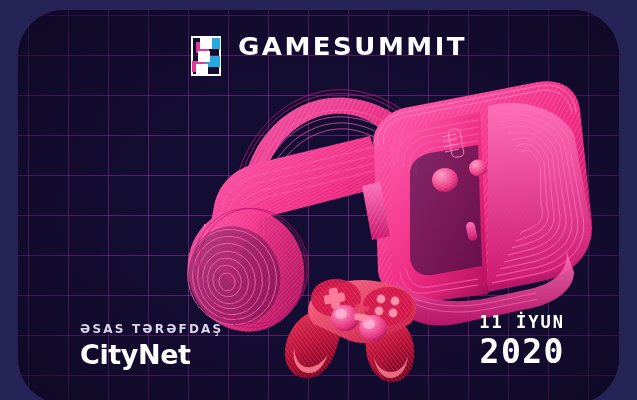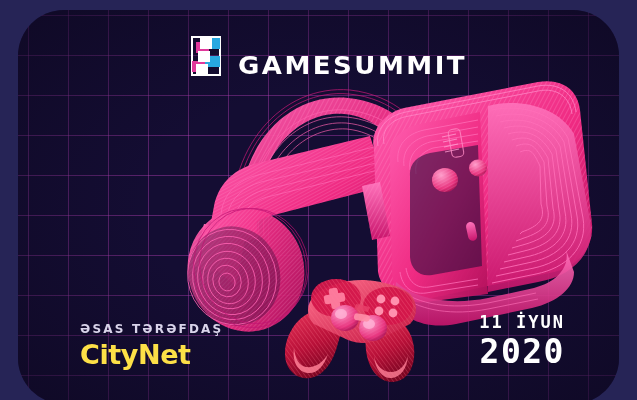--- a/index.html
+++ b/index.html
@@ -17,21 +17,21 @@
         background-image:
           linear-gradient(to right, rgba(186,62,186,.42) 1px, transparent 1px),
           linear-gradient(to bottom, rgba(186,62,186,.42) 1px, transparent 1px);
         background-size:40px 40px;
         background-position:10px 5px;}
   #vignette{position:absolute;inset:0;
         background:radial-gradient(ellipse at 50% 50%, rgba(20,13,51,0) 40%, rgba(14,8,34,.75) 100%);}
 
   
   #logo-lockup{position:absolute;left:0;right:0;top:24px;
-               display:flex;align-items:flex-end;justify-content:center;gap:14px;z-index:6;margin-left:10px;}
+               display:flex;align-items:flex-start;justify-content:center;gap:14px;z-index:6;margin-left:10px;}
   #logo-mark{position:relative;width:36px;height:44px;flex:0 0 auto;}
   #logo-mark .frame{position:absolute;left:3px;top:2px;width:30px;height:40px;
                     border:2.5px solid #ffffff;box-sizing:border-box;}
   #logo-mark i{position:absolute;display:block;}
   #logo-mark .cy1{left:17px;top:4px;width:15px;height:11px;background:#27a8e0;}
   #logo-mark .cy2{left:17px;top:22px;width:15px;height:11px;background:#27a8e0;}
   #logo-mark .mg1{left:8px;top:8px;width:13px;height:11px;background:#e0399b;}
   #logo-mark .mg2{left:4px;top:27px;width:13px;height:11px;background:#e0399b;}
   #logo-mark .wh1{left:12px;top:4px;width:12px;height:11px;background:#ffffff;}
   #logo-mark .wh2{left:10px;top:17px;width:12px;height:11px;background:#ffffff;}
@@ -40,21 +40,21 @@
             font-family:"DejaVu Sans", sans-serif;line-height:1;
             transform:scaleX(1.04);transform-origin:left center;}
 
   
   #artwork{position:absolute;left:0;top:0;width:637px;height:400px;z-index:4;}
 
   
   #sponsor{position:absolute;left:62px;bottom:36px;z-index:7;}
   #sponsor-kicker{color:#d9d4ea;font-size:12px;font-weight:bold;letter-spacing:2.2px;
                   font-family:"DejaVu Sans", sans-serif;margin-bottom:5px;}
-  #sponsor-name{color:#fde047;font-size:27px;font-weight:bold;letter-spacing:-0.4px;
+  #sponsor-name{color:#ffffff;font-size:27px;font-weight:bold;letter-spacing:-0.4px;
                 font-family:"DejaVu Sans", sans-serif;line-height:1;}
 
   
   #date{position:absolute;right:54px;bottom:36px;z-index:7;text-align:right;}
   #date-day{color:#ffffff;font-size:17px;font-weight:bold;letter-spacing:2px;
             font-family:"DejaVu Sans Mono", monospace;line-height:1;margin-bottom:4px;}
   #date-year{color:#ffffff;font-size:33px;font-weight:bold;letter-spacing:1.5px;
              font-family:"DejaVu Sans Mono", monospace;line-height:1;}
 </style>
 </head>

